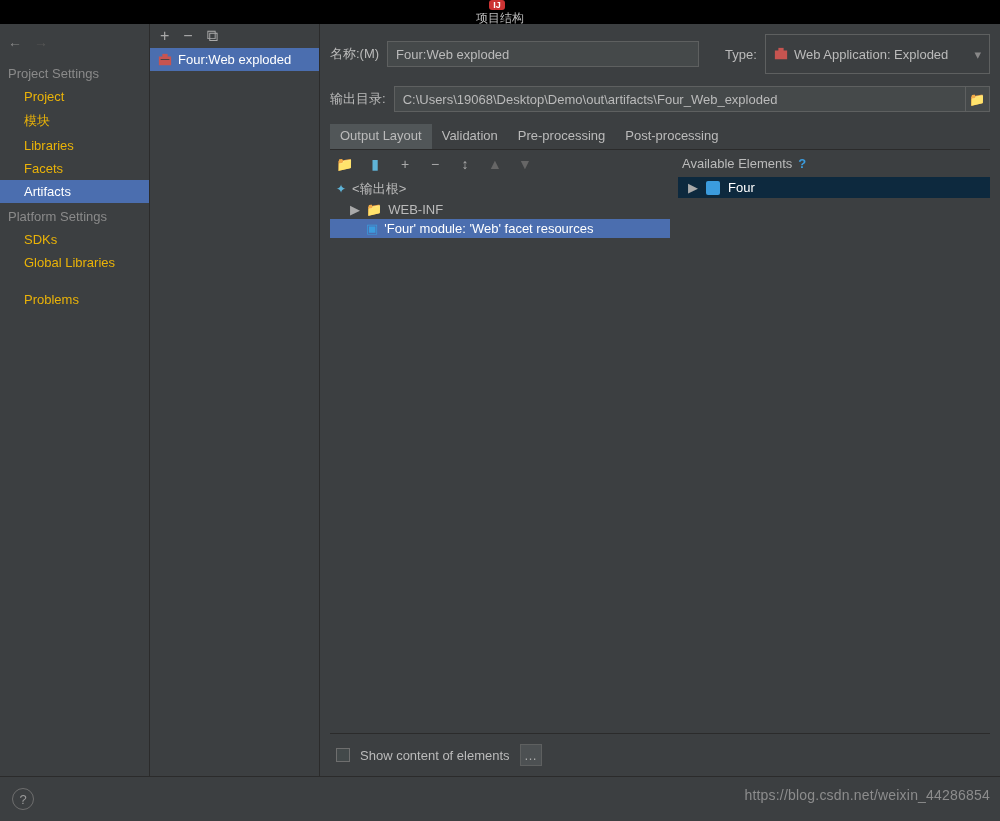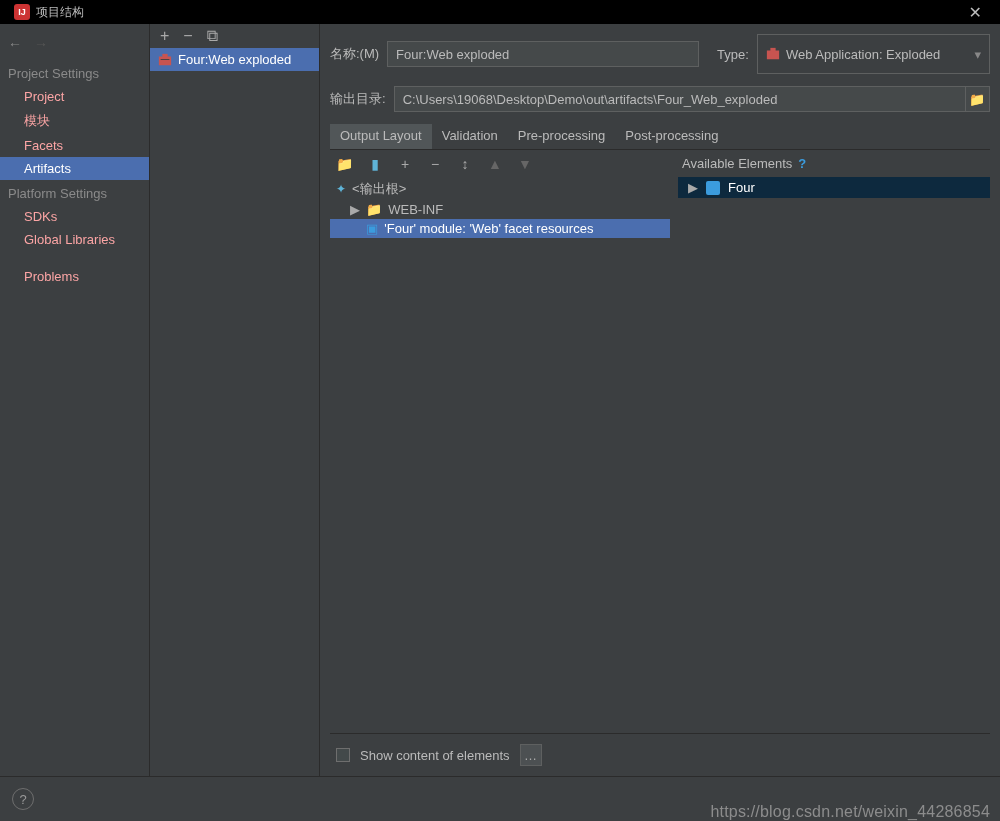--- a/index.html
+++ b/index.html
@@ -1,46 +1,46 @@
 <!DOCTYPE html>
 <html><head>
 <meta charset="utf-8">
 <style>
 * { box-sizing: border-box; margin: 0; padding: 0; font-family: "Segoe UI", Arial, sans-serif; }
 body { background: #3c3f41; color: #bbbbbb; font-size: 13px; width: 1000px; height: 821px; overflow: hidden; position: relative; }
 
-.titlebar { height: 24px; background: #000; display: flex; align-items: center; padding: 0 14px; color: #bbb; }
+.titlebar { height: 24px; background: #000; display: flex; align-items: center; padding: 0 8px; color: #bbb; flex-direction: column; }
 .titlebar .app-icon { width: 16px; height: 16px; background: #cc3333; border-radius: 3px; margin-right: 6px; display: flex; align-items: center; justify-content: center; color: #fff; font-weight: bold; font-size: 9px; }
 .titlebar .title { flex: 1; font-size: 12px; }
 .titlebar .close { color: #bbb; font-size: 16px; cursor: pointer; padding: 0 4px; }
 
 .main { display: flex; height: 752px; }
 
 .sidebar { width: 150px; background: #3c3f41; border-right: 1px solid #2b2b2b; padding-top: 6px; }
 .nav-arrows { padding: 4px 8px 10px; display: flex; gap: 12px; }
 .nav-arrows span { color: #888; font-size: 14px; }
 .nav-arrows .disabled { color: #555; }
 .section-header { color: #8a8a8a; padding: 6px 8px 4px; font-size: 13px; }
-.nav-item { padding: 4px 8px 4px 24px; color: #fca5a5; cursor: pointer; font-size: 13px; }
+.nav-item { padding: 4px 8px 4px 24px; color: #eab308; cursor: pointer; font-size: 13px; }
 .nav-item.selected { background: #4b6eaf; color: #fff; }
 
 .list-panel { width: 170px; background: #3c3f41; border-right: 1px solid #2b2b2b; }
 .list-toolbar { height: 24px; display: flex; align-items: center; gap: 14px; padding: 0 10px; color: #aaa; }
 .list-toolbar span { font-size: 16px; cursor: pointer; }
 .list-item { padding: 4px 8px; display: flex; align-items: center; gap: 6px; }
 .list-item.selected { background: #4b6eaf; color: #fff; }
 .artifact-icon { width: 14px; height: 14px; display: inline-flex; }
 .artifact-icon svg { width: 14px; height: 14px; }
 
 .detail { flex: 1; background: #3c3f41; padding: 10px 10px 0 10px; display: flex; flex-direction: column; }
 .row { display: flex; align-items: center; margin-bottom: 12px; gap: 8px; }
 .label { color: #bbb; font-size: 13px; }
 .input { background: #45494a; border: 1px solid #5e6060; color: #bbb; padding: 4px 8px; height: 26px; font-size: 13px; }
 .name-input { width: 312px; }
-.type-label { margin-left: 10px; }
+.type-label { margin-left: 18px; }
 .type-select { flex: 1; background: #3c3f41; border: 1px solid #5e6060; height: 40px; display: flex; align-items: center; padding: 0 8px; gap: 6px; cursor: pointer; }
 .type-select .chev { margin-left: auto; color: #888; }
 .output-input { flex: 1; display: flex; align-items: center; }
 .output-input input { flex: 1; background: #45494a; border: 1px solid #5e6060; color: #bbb; padding: 4px 8px; height: 26px; font-size: 13px; }
 .folder-btn { width: 24px; height: 26px; background: #45494a; border: 1px solid #5e6060; border-left: none; color: #888; display: flex; align-items: center; justify-content: center; }
 .checkbox-row { display: flex; align-items: center; gap: 8px; margin-bottom: 8px; padding-left: 6px; }
 .cbox { width: 14px; height: 14px; border: 1px solid #6e6e6e; background: #43494a; }
 
 .tabs { display: flex; border-bottom: 1px solid #2b2b2b; height: 26px; }
 .tab { padding: 4px 10px; color: #bbb; cursor: pointer; font-size: 13px; }
@@ -64,40 +64,41 @@
 .avail-header .help { color: #3b9cde; font-weight: bold; cursor: pointer; }
 .avail-item { padding: 3px 10px; display: flex; align-items: center; gap: 8px; }
 .avail-item.selected { background: #0d293e; color: #fff; }
 .mod-icon { width: 14px; height: 14px; background: #3b9cde; border-radius: 2px; }
 
 .show-content { display: flex; align-items: center; gap: 10px; padding: 10px 0 10px 6px; border-top: 1px solid #2b2b2b; margin-top: auto; }
 .ellipsis-btn { width: 22px; height: 22px; background: #4c5052; border: 1px solid #5e6060; display: flex; align-items: center; justify-content: center; color: #aaa; cursor: pointer; }
 
 .footer { height: 45px; border-top: 1px solid #2b2b2b; display: flex; align-items: center; padding: 0 12px; }
 .help-btn { width: 22px; height: 22px; border-radius: 50%; border: 1px solid #6e6e6e; color: #999; display: flex; align-items: center; justify-content: center; font-size: 13px; cursor: pointer; }
-.watermark { position: absolute; right: 10px; bottom: 0; color: #9a9a9a; font-size: 16px; opacity: 0.85; letter-spacing: 0.2px; }
+.watermark { position: absolute; right: 10px; bottom: 18px; color: #9a9a9a; font-size: 14px; opacity: 0.85; letter-spacing: 0.2px; }
 </style>
 </head>
 <body>
 
 <div class="titlebar">
   <div class="app-icon">IJ</div>
   <div class="title">项目结构</div>
   <div class="close">✕</div>
 </div>
 
 <div class="main">
   <div class="sidebar">
     <div class="nav-arrows">
       <span>←</span>
       <span class="disabled">→</span>
     </div>
     <div class="section-header">Project Settings</div>
     <div class="nav-item">Project</div>
     <div class="nav-item">模块</div>
+    <div class="nav-item">Libraries</div>
     <div class="nav-item">Facets</div>
     <div class="nav-item selected">Artifacts</div>
     <div class="section-header">Platform Settings</div>
     <div class="nav-item">SDKs</div>
     <div class="nav-item">Global Libraries</div>
     <div style="height:14px"></div>
     <div class="nav-item" style="padding-left:24px">Problems</div>
   </div>
 
   <div class="list-panel">

